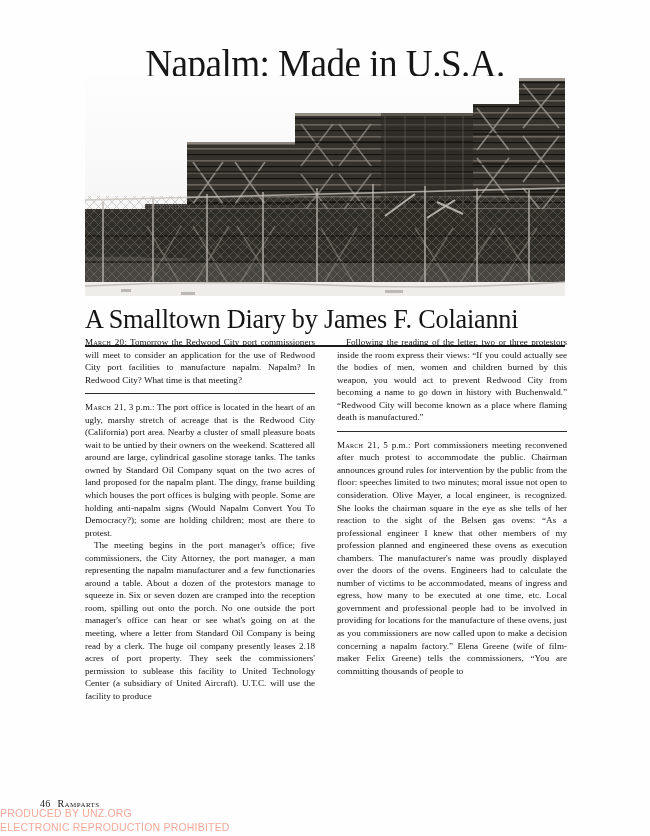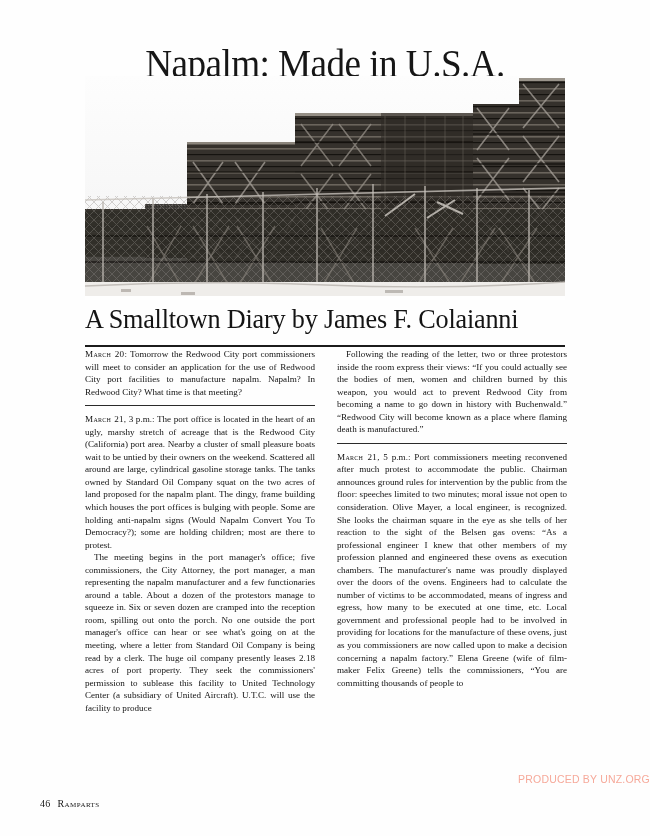--- a/index.html
+++ b/index.html
@@ -75,21 +75,21 @@
     top: 345px;
     width: 480px;
     height: 2px;
     background: #1b1b1b;
   }
 
   
   .cols {
     position: absolute;
     left: 85px;
-    top: 348px;
+    top: 336px;
     width: 482px;
     height: 432px;
     display: flex;
     gap: 22px;
   }
   .col {
     width: 230px;
     font-size: 9.1px;
     line-height: 12.55px;
     text-align: justify;
@@ -127,23 +127,23 @@
     letter-spacing: 0.2px;
     white-space: nowrap;
   }
   .folio .pageno { margin-right: 7px; }
   .folio .mag { font-variant: small-caps; letter-spacing: 0.45px; }
 
   
   .watermark {
     position: absolute;
     left: 0;
-    top: 773px;
-    width: 650px;
-    text-align: right;
+    top: 807px;
+    width: 650px;
+    text-align: left;
     font-family: "Liberation Sans", sans-serif;
     font-size: 10.5px;
     line-height: 13.5px;
     color: #f6a99a;
     letter-spacing: 0.2px;
   }
   .watermark div { white-space: nowrap; }
 </style>
 </head>
 <body>
@@ -284,15 +284,16 @@
     </div>
 
   </div>
 
   <div class="folio">
     <span class="pageno">46</span><span class="mag">Ramparts</span>
   </div>
 
   <div class="watermark">
     <div>PRODUCED BY UNZ.ORG</div>
+    <div>ELECTRONIC REPRODUCTION PROHIBITED</div>
   </div>
 
 </div>
 
 </body></html>

